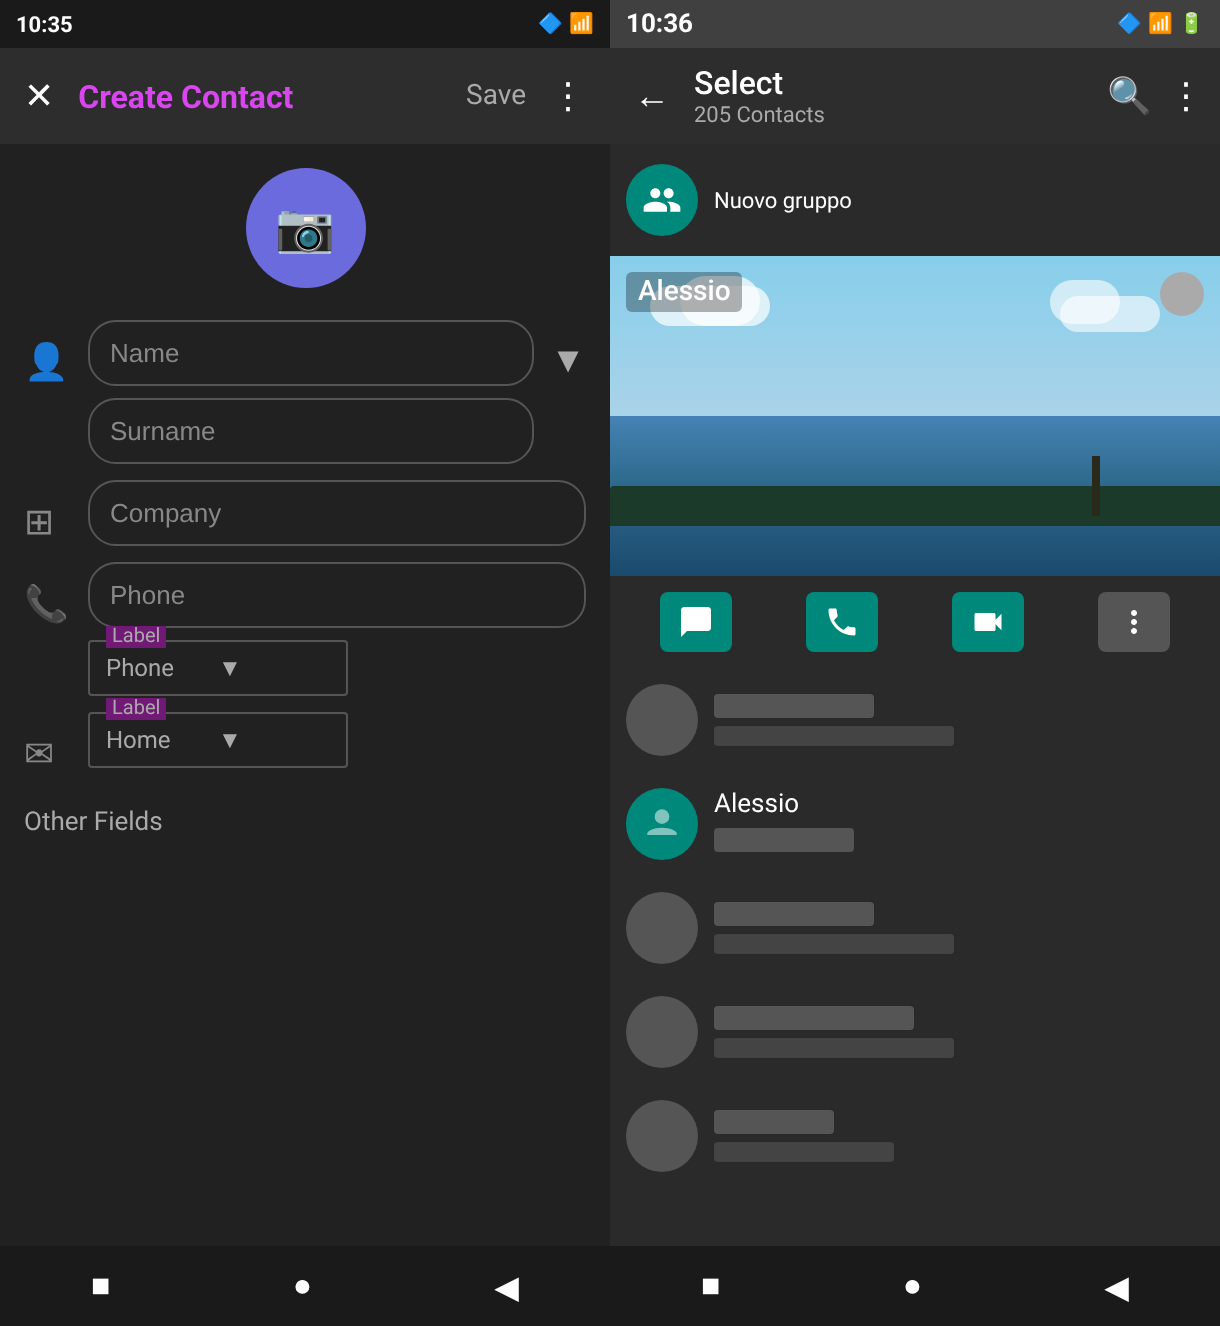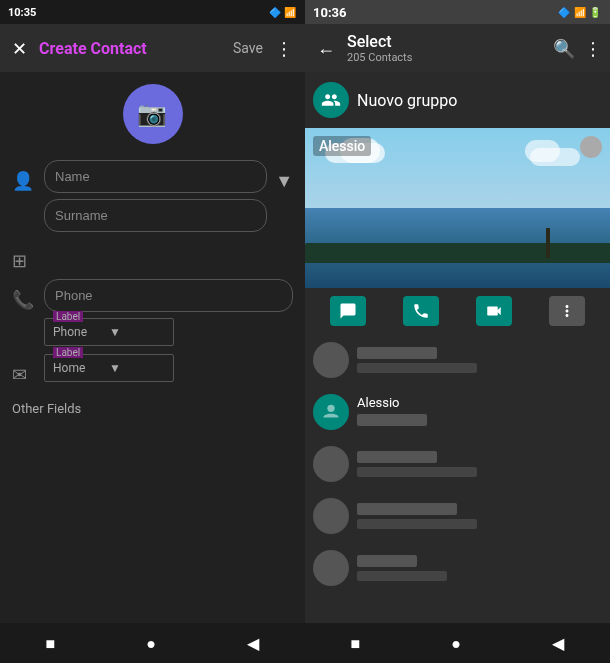--- a/index.html
+++ b/index.html
@@ -273,21 +273,21 @@
       border-radius: 50%;
       background: #00897b;
       display: flex;
       align-items: center;
       justify-content: center;
       color: #fff;
       font-size: 16px;
     }
     .nuovo-text {
       color: #fff;
-      font-size: 16px;
+      font-size: 11px;
       text-align: center;
     }
 
     
     .contact-highlight {
       position: relative;
       background: #333;
     }
     .contact-highlight-image {
       width: 100%;
@@ -441,20 +441,23 @@
         <span class="form-icon">👤</span>
         <div class="form-fields">
           <input class="form-input" type="text" placeholder="Name" style="">
           <input class="form-input" type="text" placeholder="Surname" style="">
         </div>
         <span class="form-expand">▼</span>
       </div>
 
       <div class="form-row">
         <span class="form-icon">⊞</span>
+        <div class="form-fields">
+          <input class="form-input" type="text" placeholder="Company" style="">
+        </div>
       </div>
 
       <div class="form-row">
         <span class="form-icon">📞</span>
         <div class="form-fields">
           <input class="form-input" type="tel" placeholder="Phone" style="">
           <div class="label-box">
             <span class="label-legend">Label</span>
             <div class="label-select-row">
               <span>Phone</span>

